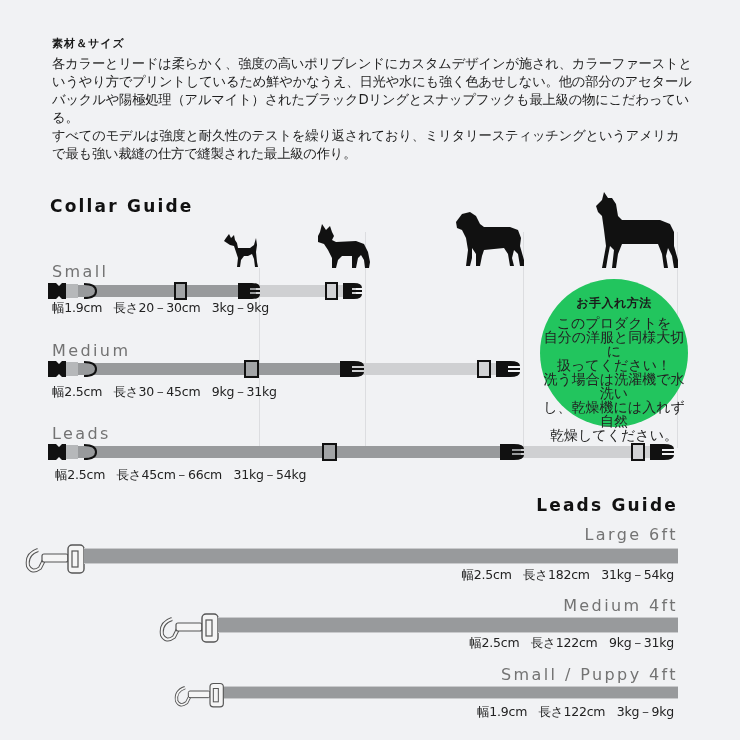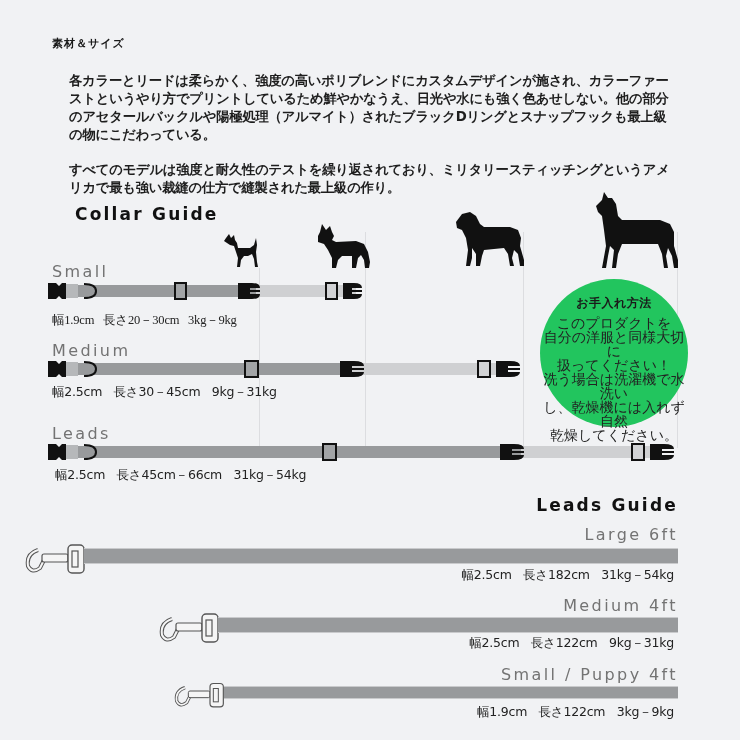--- a/index.html
+++ b/index.html
@@ -1,39 +1,39 @@
 <!DOCTYPE html>
 <html><head>
 <meta charset="utf-8">
 <style>
   html, body { margin:0; padding:0; }
   body { width:740px; height:740px; background:#f1f2f4; position:relative; overflow:hidden; font-family:"DejaVu Sans", sans-serif; color:#1a1a1a; }
   .abs { position:absolute; }
   .heading { font-family:"DejaVu Sans", sans-serif; font-weight:bold; font-size:11px; letter-spacing:1px; }
   .intro { font-size:13.3px; line-height:18px; color:#1e1e1e; letter-spacing:-0.2px; }
-  .intro p { margin:17px;font-weight:bold; }
+  .intro p { margin:0; }
   .guide-title { font-family:"DejaVu Sans", sans-serif; font-weight:bold; font-size:17px; letter-spacing:2.2px; color:#111; }
   .size-label { font-family:"DejaVu Sans", sans-serif; font-weight:normal; font-size:16px; letter-spacing:2.4px; color:#737373; }
   .spec { font-size:12.5px; color:#222; white-space:pre; letter-spacing:-0.2px; }
   .vline { position:absolute; width:1px; background:#dcdde0; }
   .lead { position:absolute; height:14px; background:#989a9c; border-top:1px solid #c9cacc; border-bottom:1px solid #c9cacc; }
   .care { position:absolute; left:540px; top:279px; width:148px; height:148px; border-radius:50%; background:#22c55e; text-align:center; }
   .care-title { font-weight:bold; font-size:12px; margin-top:16px; letter-spacing:0.5px; }
   .care-body { font-size:14px; line-height:14px; color:#222; margin-top:4px; }
 </style>
 </head>
 <body>
 
 <div class="abs heading" style="left:52px;top:36px;">素材＆サイズ</div>
 <div class="abs intro" style="left:52px;top:55px;width:640px;">
   <p>各カラーとリードは柔らかく、強度の高いポリブレンドにカスタムデザインが施され、カラーファーストというやり方でプリントしているため鮮やかなうえ、日光や水にも強く色あせしない。他の部分のアセタールバックルや陽極処理（アルマイト）されたブラックDリングとスナップフックも最上級の物にこだわっている。</p>
   <p>すべてのモデルは強度と耐久性のテストを繰り返されており、ミリタリースティッチングというアメリカで最も強い裁縫の仕方で縫製された最上級の作り。</p>
 </div>
 
-<div class="abs guide-title" style="left:50px;top:204px;margin-left:25px;">Collar Guide</div>
+<div class="abs guide-title" style="left:50px;top:196px;">Collar Guide</div>
 
 <div class="vline" style="left:259px;top:268px;height:180px;"></div>
 <div class="vline" style="left:365px;top:232px;height:216px;"></div>
 <div class="vline" style="left:523px;top:232px;height:216px;"></div>
 <div class="vline" style="left:677px;top:232px;height:216px;"></div>
 
 <svg class="abs" style="left:222px;top:232px;" width="40" height="38" viewBox="0 0 40 38">
   <path d="M4 6 L7 2 L9 6 L12 3 L13 8 L15 11 L16 16 L28 16 L32 13 L34 6 L35 13 L34 20 L35 30 L36 35 L33 35 L32 27 L30 22 L26 24 L22 24 L19 28 L18 35 L15 35 L16 26 L14 20 L12 14 L8 13 L5 11 L2 9 Z" fill="#111"></path>
 </svg>
 <svg class="abs" style="left:316px;top:222px;" width="56" height="48" viewBox="0 0 56 48">
@@ -51,21 +51,21 @@
   <rect x="18" y="5" width="190" height="12" fill="#989a9c"></rect>
   <rect x="208" y="5" width="100" height="12" fill="#cfd0d2"></rect>
   <path d="M0 3 L8 3 L11 6 L14 3 L18 3 L18 19 L14 19 L11 16 L8 19 L0 19 Z" fill="#111"></path>
   <rect x="18" y="4" width="12" height="14" fill="#b6b8ba"></rect>
   <path d="M36 4 Q48 4 48 11 Q48 18 36 18" fill="none" stroke="#111" stroke-width="2"></path>
   <rect x="127" y="3" width="11" height="16" fill="#a2a4a6" stroke="#111" stroke-width="2"></rect>
   <path d="M190 3 L204 3 Q212 3 212 8 L202 8 L202 10 L212 10 L212 12 L202 12 L202 14 L212 14 Q212 19 204 19 L190 19 Z" fill="#111"></path>
   <rect x="278" y="3" width="11" height="16" fill="#d2d3d5" stroke="#111" stroke-width="2"></rect>
   <path d="M295 3 L306 3 Q314 3 314 8 L304 8 L304 10 L314 10 L314 12 L304 12 L304 14 L314 14 Q314 19 306 19 L295 19 Z" fill="#111"></path>
 </svg>
-<div class="abs spec" style="left:52px;top:312px;font-family:Liberation Serif, serif;"><span>幅1.9cm</span>   <span>長さ20－30cm</span>   <span>3kg－9kg</span></div>
+<div class="abs spec" style="left:52px;top:300px;"><span>幅1.9cm</span>   <span>長さ20－30cm</span>   <span>3kg－9kg</span></div>
 
 <div class="abs size-label" style="left:52px;top:341px;">Medium</div>
 <svg class="abs" style="left:48px;top:358px;" width="480" height="22" viewBox="0 0 480 22">
   <rect x="18" y="5" width="280" height="12" fill="#989a9c"></rect>
   <rect x="298" y="5" width="160" height="12" fill="#cfd0d2"></rect>
   <path d="M0 3 L8 3 L11 6 L14 3 L18 3 L18 19 L14 19 L11 16 L8 19 L0 19 Z" fill="#111"></path>
   <rect x="18" y="4" width="12" height="14" fill="#b6b8ba"></rect>
   <path d="M36 4 Q48 4 48 11 Q48 18 36 18" fill="none" stroke="#111" stroke-width="2"></path>
   <rect x="197" y="3" width="13" height="16" fill="#a2a4a6" stroke="#111" stroke-width="2"></rect>
   <path d="M292 3 L306 3 Q316 3 316 8 L304 8 L304 10 L316 10 L316 12 L304 12 L304 14 L316 14 Q316 19 306 19 L292 19 Z" fill="#111"></path>

